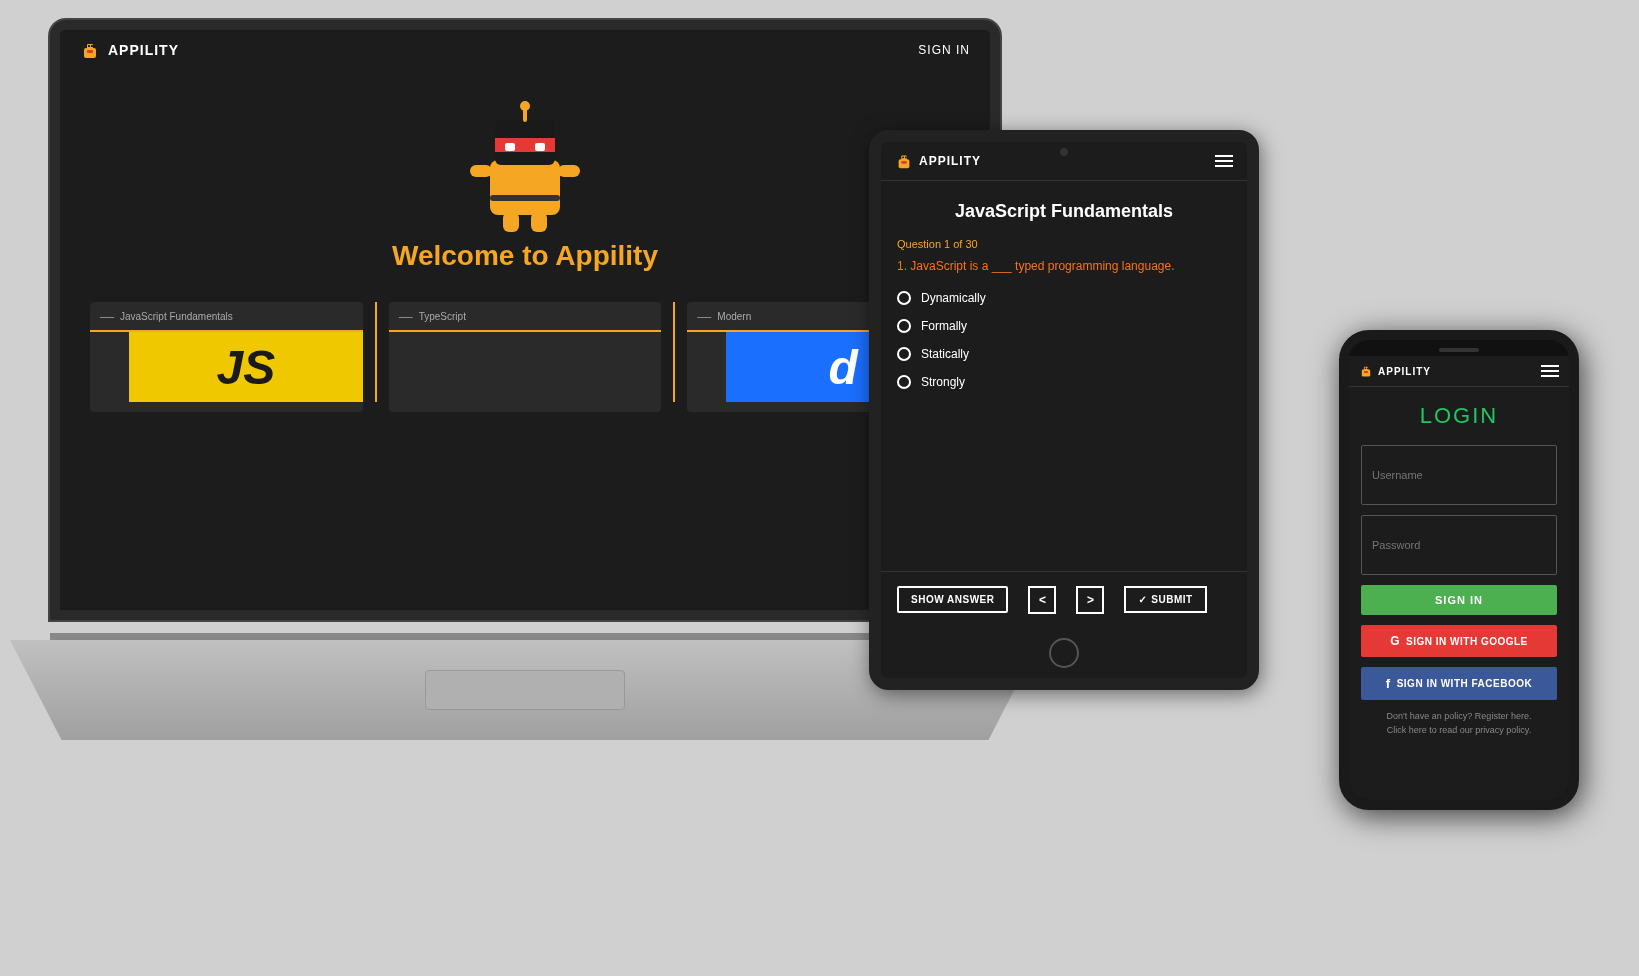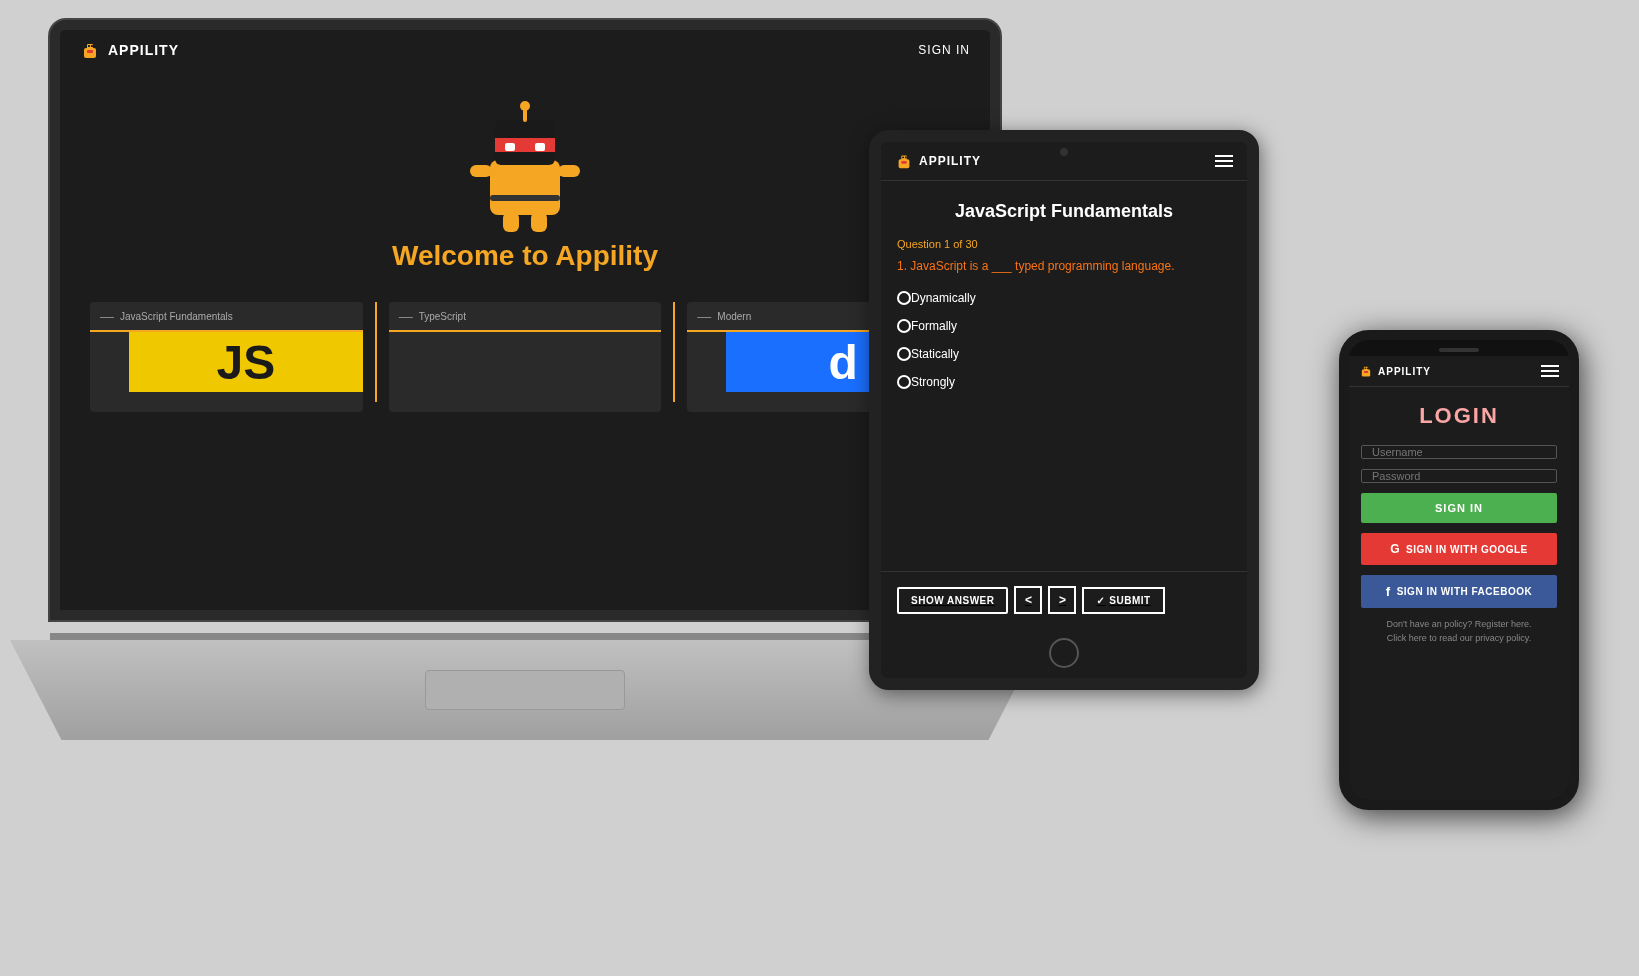--- a/index.html
+++ b/index.html
@@ -111,26 +111,27 @@
       padding: 6px 10px;
       display: flex;
       align-items: center;
       gap: 6px;
       font-size: 10px;
       color: #aaa;
       border-bottom: 2px solid #f5a623;
     }
 
     .course-card-body {
-      height: 60px;
+      height: 70px;
       display: flex;
       align-items: center;
       justify-content: center;
       font-weight: 900;
       font-size: 48px;
+      font-style: italic;
       margin-left: 39px;
     }
 
     .card-js { background: #f0c800; color: #1a1a1a; }
     .card-ts { background: #3178c6; color: #fff; }
     .card-modern { background: #1a6fff; color: #fff; }
 
     .laptop-base {
       position: absolute;
       bottom: 0;
@@ -260,40 +261,40 @@
     .quiz-question-text {
       color: #f97316;
       font-size: 12px;
       margin-bottom: 16px;
       line-height: 1.4;
     }
 
     .quiz-option {
       display: flex;
       align-items: center;
+      gap: 10px;
       color: #fff;
       font-size: 12px;
       margin-bottom: 14px;
     }
 
     .radio-circle {
       width: 14px;
       height: 14px;
       border: 2px solid #fff;
       border-radius: 50%;
       flex-shrink: 0;
     }
 
     .quiz-actions {
       display: flex;
-      align-items: flex-end;
-      gap: 6px;
+      align-items: flex-start;
+      gap: 20px;
       padding: 14px 16px;
       border-top: 1px solid #333;
-      text-decoration: underline;
     }
 
     .btn-show-answer {
       background: transparent;
       border: 2px solid #fff;
       color: #fff;
       padding: 6px 12px;
       font-size: 10px;
       font-weight: bold;
       letter-spacing: 0.5px;
@@ -395,31 +396,31 @@
 
     .phone-content {
       flex: 1;
       padding: 16px 12px;
       display: flex;
       flex-direction: column;
       gap: 10px;
     }
 
     .login-title {
-      color: #fca5a5;
+      color: #22c55e;
       font-size: 22px;
-      font-weight: bold;
+      font-weight: normal;
       text-align: center;
       letter-spacing: 2px;
       margin-bottom: 6px;
     }
 
     .login-input {
       width: 100%;
-      padding: 0 10px;
+      padding: 23px 10px;
       background: transparent;
       border: 1.5px solid #555;
       color: #888;
       font-size: 11px;
       border-radius: 2px;
       outline: none;
     }
 
     .btn-signin {
       width: 100%;

